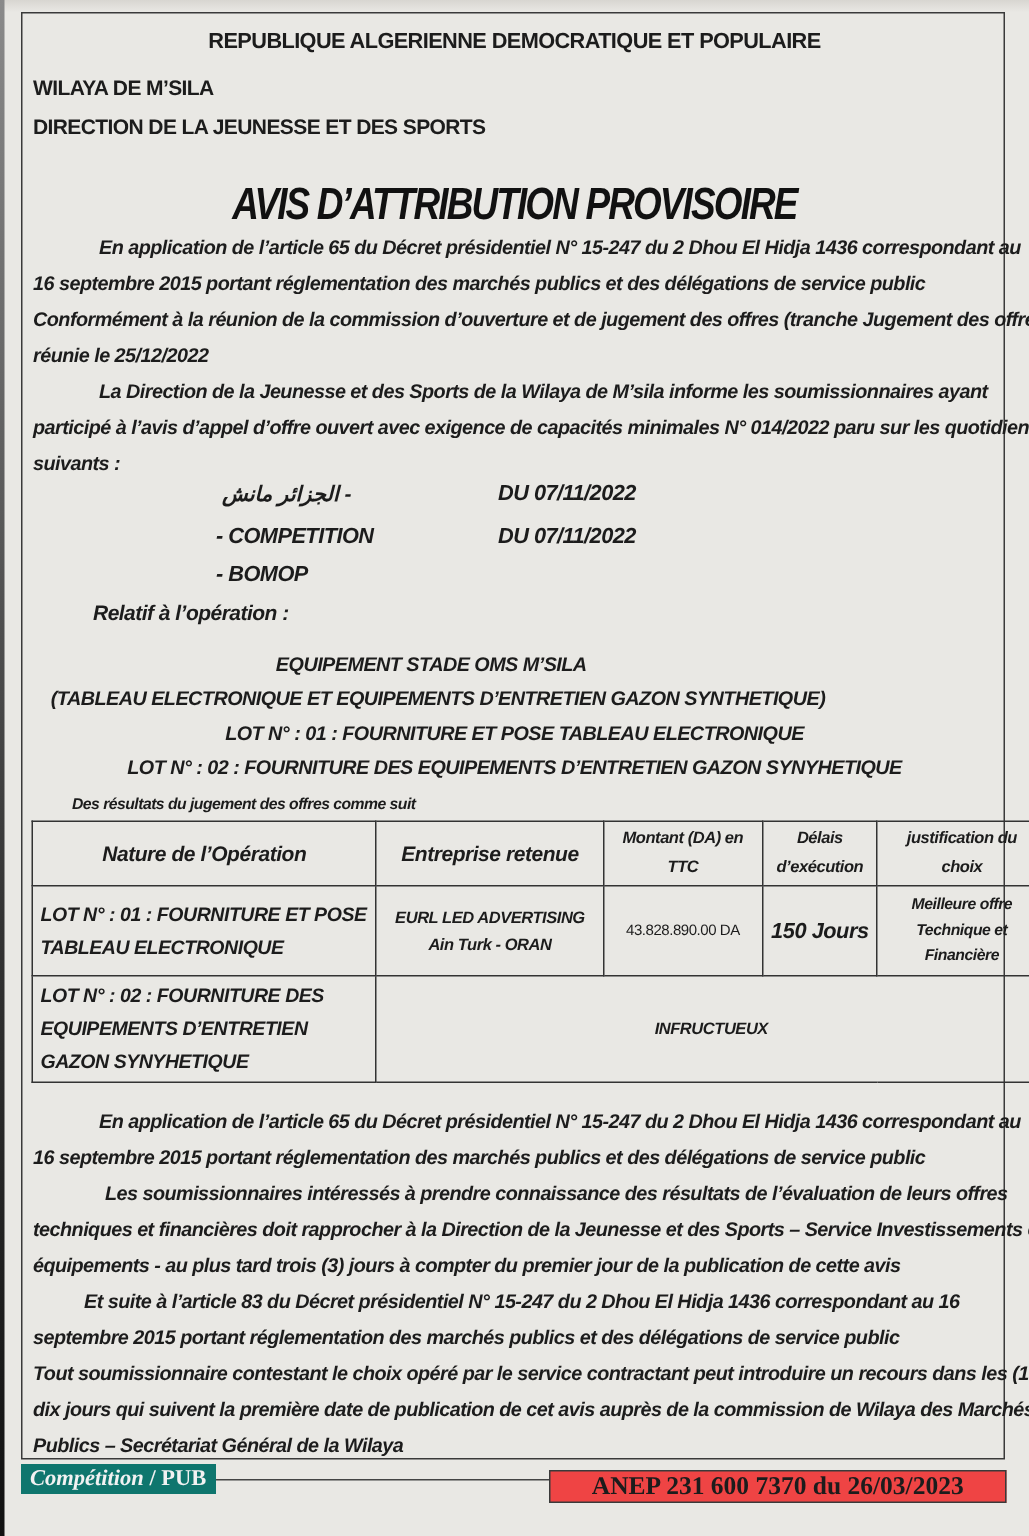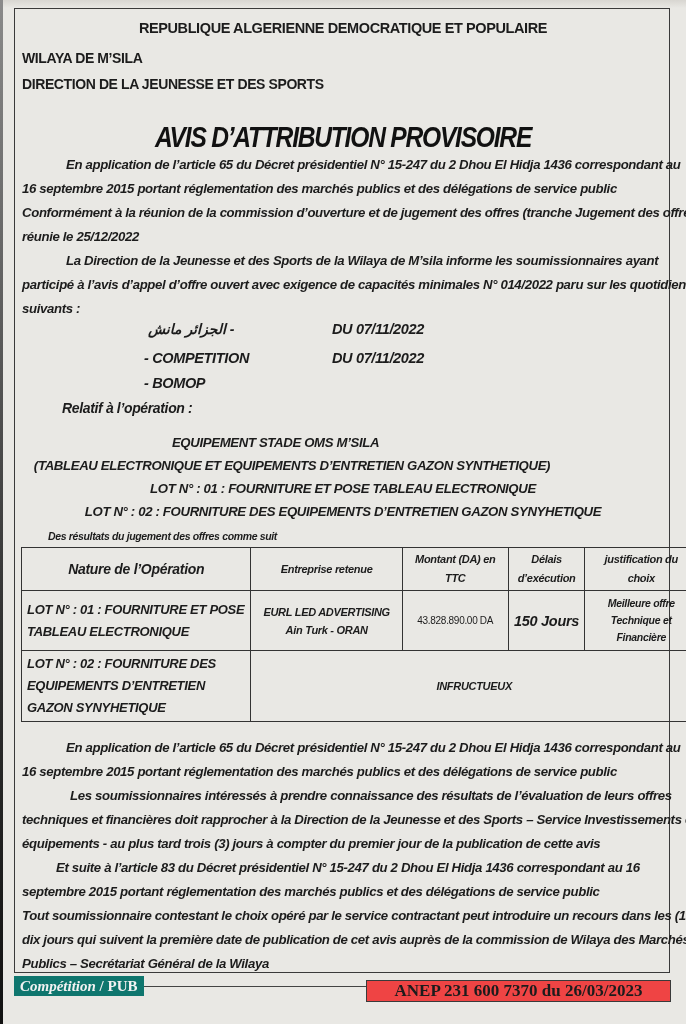--- a/index.html
+++ b/index.html
@@ -90,31 +90,31 @@
 
 <div>
   <div class="txt" style="left:148px;top:321px;font-size:14px;direction:rtl;">- الجزائر مانش</div>
   <div class="txt" style="left:332px;top:321px;font-size:14.5px;">DU 07/11/2022</div>
   <div class="txt" style="left:144px;top:350px;font-size:14.5px;">- COMPETITION</div>
   <div class="txt" style="left:332px;top:350px;font-size:14.5px;">DU 07/11/2022</div>
   <div class="txt" style="left:144px;top:375px;font-size:14.5px;">- BOMOP</div>
 </div>
 
 <div class="txt" style="left:62px;top:400px;font-size:14px;text-align:center;">Relatif à l’opération :</div>
-<div class="txt c" style="left:0;width:551px;top:435px;">EQUIPEMENT STADE OMS M’SILA</div>
+<div class="txt c" style="left:12px;width:551px;top:435px;">EQUIPEMENT STADE OMS M’SILA</div>
 <div class="txt c" style="left:0;width:584px;top:458px;">(TABLEAU ELECTRONIQUE ET EQUIPEMENTS D’ENTRETIEN GAZON SYNTHETIQUE)</div>
 <div class="txt c" style="left:0;width:686px;top:481px;">LOT N° : 01 : FOURNITURE ET POSE TABLEAU ELECTRONIQUE</div>
 <div class="txt c" style="left:0;width:686px;top:504px;">LOT N° : 02 : FOURNITURE DES EQUIPEMENTS D’ENTRETIEN GAZON SYNYHETIQUE</div>
 <div class="txt" style="left:48px;top:530px;font-size:10.5px;">Des résultats du jugement des offres comme suit</div>
 
 <table class="results">
   <tbody>
       <tr>
     <th style="width:195px;">Nature de l’Opération</th>
-    <th style="width:125px;font-size:11px;">Entreprise retenue</th>
+    <th style="width:125px;font-size:14px;">Entreprise retenue</th>
     <th class="small" style="width:84px;">Montant (DA) en TTC</th>
     <th class="small" style="width:58px;">Délais d’exécution</th>
     <th class="small" style="width:90px;">justification du choix</th>
   </tr>
   <tr style="height:60px;">
     <td class="op-cell">LOT N° : 01 : FOURNITURE ET POSE TABLEAU ELECTRONIQUE</td>
     <td class="c" style="font-size:11px;line-height:18px;">
       <div>EURL LED ADVERTISING</div>
       <div>Ain Turk - ORAN</div>
     </td>

